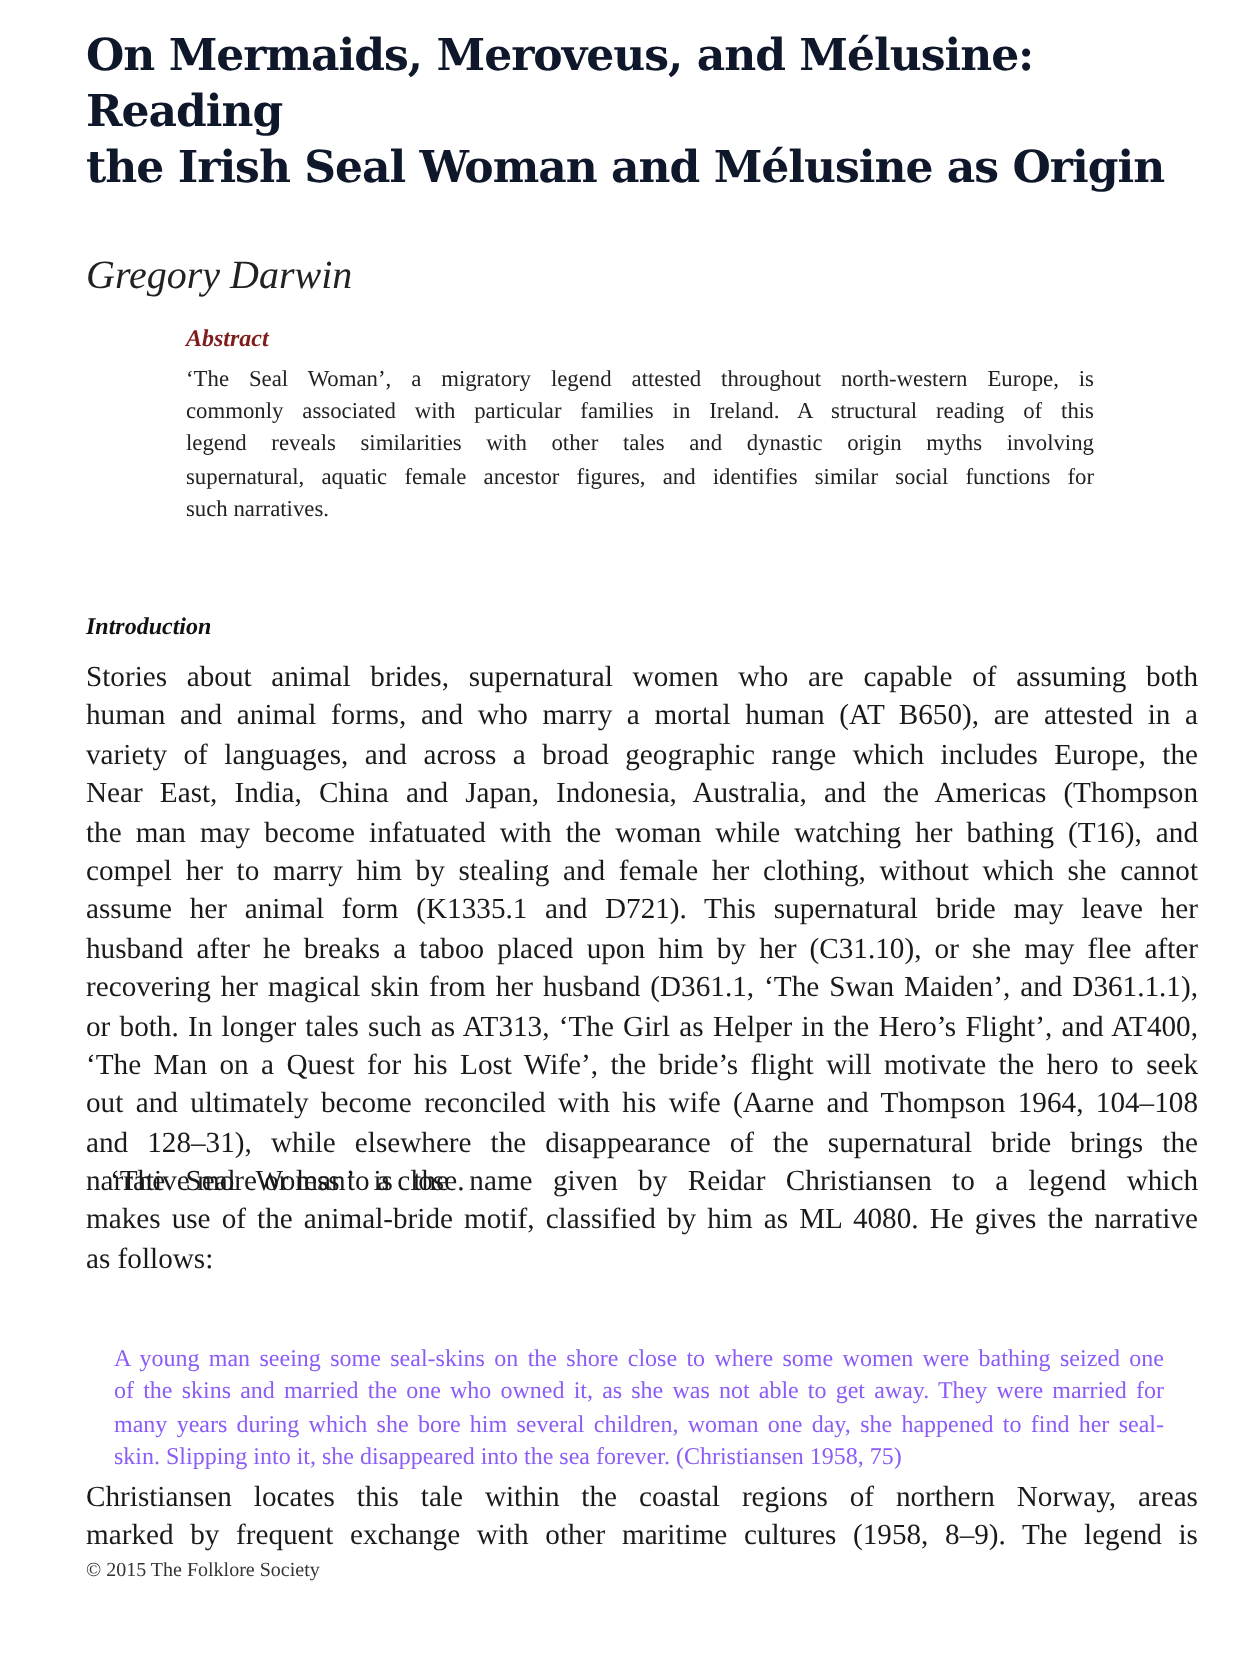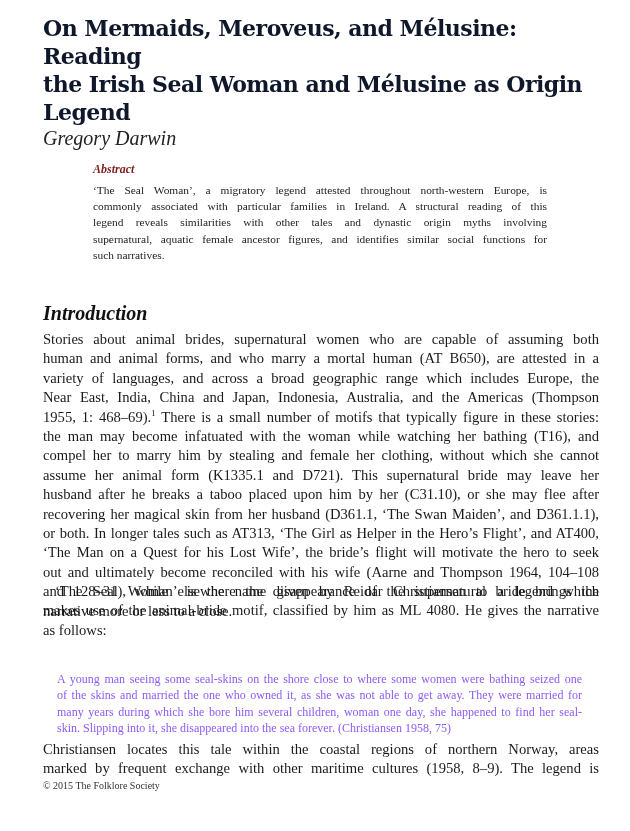--- a/index.html
+++ b/index.html
@@ -26,21 +26,21 @@
     font-size: 12px; line-height: 14px; color: #7f1d1d;
   }
   .abstract-body {
     position: absolute; left: 93px; top: 182px; width: 454px;
     font-family: "Liberation Serif", serif;
     font-size: 11.4px; line-height: 16.2px; color: #222;
   }
   .section-heading {
     position: absolute; left: 43px; top: 305px;
     font-family: "Liberation Serif", serif; font-style: italic; font-weight: bold;
-    font-size: 20px; line-height: 16px; color: #111;
+    font-size: 12px; line-height: 16px; color: #111;
   }
   .body-text {
     position: absolute; left: 43px; width: 556px;
     font-family: "Liberation Serif", serif;
     font-size: 14.6px; line-height: 19.4px; color: #1a1a1a;
   }
   .p1 { top: 330px; }
   .blockquote {
     position: absolute; left: 57px; top: 671px; width: 525px;
     font-family: "Liberation Serif", serif;
@@ -57,42 +57,40 @@
   }
 </style>
 </head>
 <body>
 
 <div class="page">
 
   <h1 class="title" style="margin:0;">
     <span class="tline" style="display:block">On Mermaids, Meroveus, and Mélusine: Reading</span>
     <span class="tline" style="display:block">the Irish Seal Woman and Mélusine as Origin</span>
-    <span class="tline" style="display:block">Legend</span>
   </h1>
 
   <div class="author">Gregory Darwin</div>
 
   <div class="abstract-heading">Abstract</div>
   <div class="abstract-body">
     <span class="line">‘The Seal Woman’, a migratory legend attested throughout north-western Europe, is</span>
     <span class="line">commonly associated with particular families in Ireland. A structural reading of this</span>
     <span class="line">legend reveals similarities with other tales and dynastic origin myths involving</span>
     <span class="line">supernatural, aquatic female ancestor figures, and identifies similar social functions for</span>
     <span class="line last">such narratives.</span>
   </div>
 
   <div class="section-heading">Introduction</div>
 
   <div class="body-text p1">
     <span class="line">Stories about animal brides, supernatural women who are capable of assuming both</span>
     <span class="line">human and animal forms, and who marry a mortal human (AT B650), are attested in a</span>
     <span class="line">variety of languages, and across a broad geographic range which includes Europe, the</span>
     <span class="line">Near East, India, China and Japan, Indonesia, Australia, and the Americas (Thompson</span>
-    <span class="line"><span>1955, 1: 468–69).</span><sup>1</sup><span> There is a small number of motifs that typically figure in these stories:</span></span>
     <span class="line">the man may become infatuated with the woman while watching her bathing (T16), and</span>
     <span class="line">compel her to marry him by stealing and female her clothing, without which she cannot</span>
     <span class="line">assume her animal form (K1335.1 and D721). This supernatural bride may leave her</span>
     <span class="line">husband after he breaks a taboo placed upon him by her (C31.10), or she may flee after</span>
     <span class="line">recovering her magical skin from her husband (D361.1, ‘The Swan Maiden’, and D361.1.1),</span>
     <span class="line">or both. In longer tales such as AT313, ‘The Girl as Helper in the Hero’s Flight’, and AT400,</span>
     <span class="line">‘The Man on a Quest for his Lost Wife’, the bride’s flight will motivate the hero to seek</span>
     <span class="line">out and ultimately become reconciled with his wife (Aarne and Thompson 1964, 104–108</span>
     <span class="line">and 128–31), while elsewhere the disappearance of the supernatural bride brings the</span>
     <span class="line last">narrative more or less to a close.</span>

